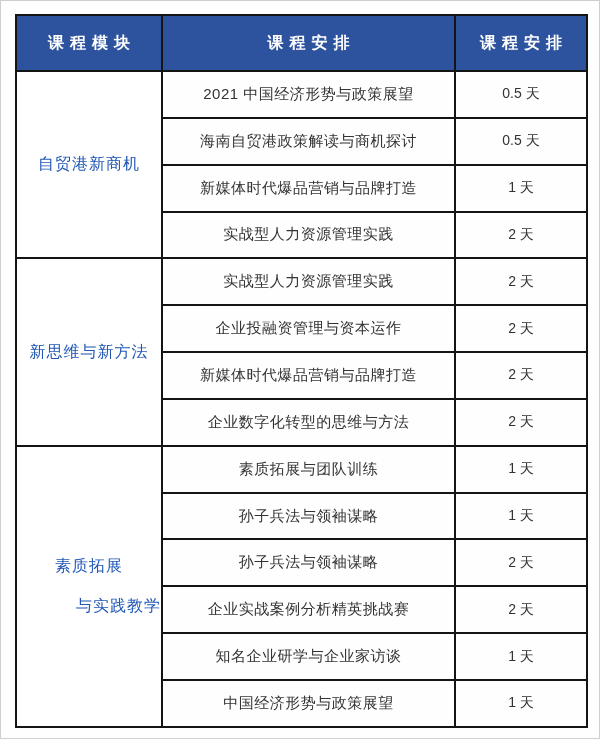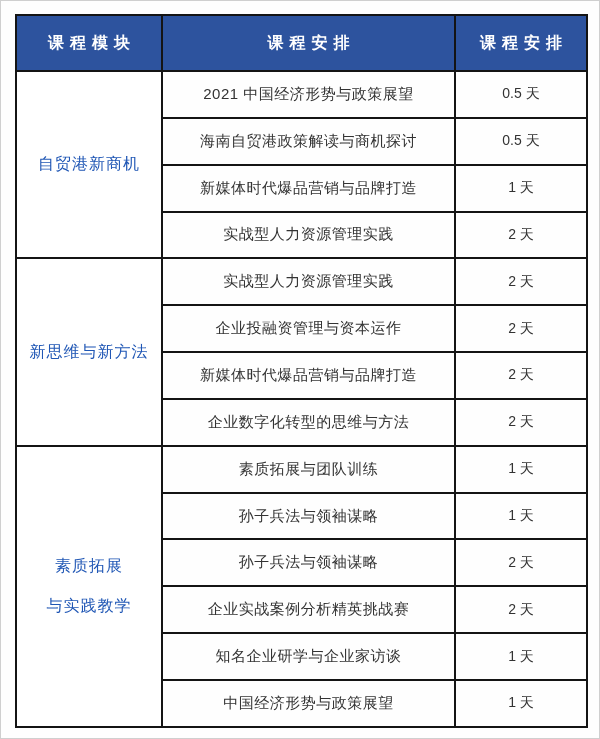--- a/index.html
+++ b/index.html
@@ -50,21 +50,21 @@
     text-indent: 6px;
   }
   td.module-cell {
     color: var(--module-text);
     font-size: 16px;
     font-weight: normal;
     letter-spacing: 1px;
     background: #ffffff;
   }
   td.module-cell .module-line { display: block; }
-  td.module-cell .module-line + .module-line { margin-top: 19px; }
+  td.module-cell .module-line + .module-line { margin-top: 19px; text-align: right; }
   td.course-cell {
     color: var(--content-text);
     font-size: 15px;
     font-weight: 400;
     letter-spacing: 0.5px;
     border-radius: 20px;
   }
   td.days-cell {
     color: var(--content-text);
     font-size: 14px;

